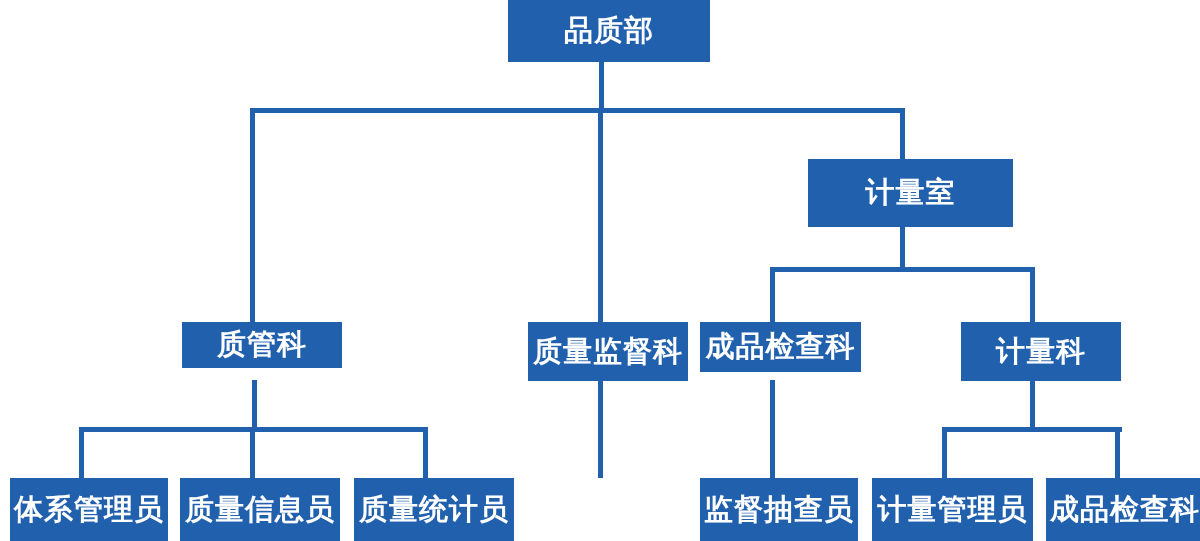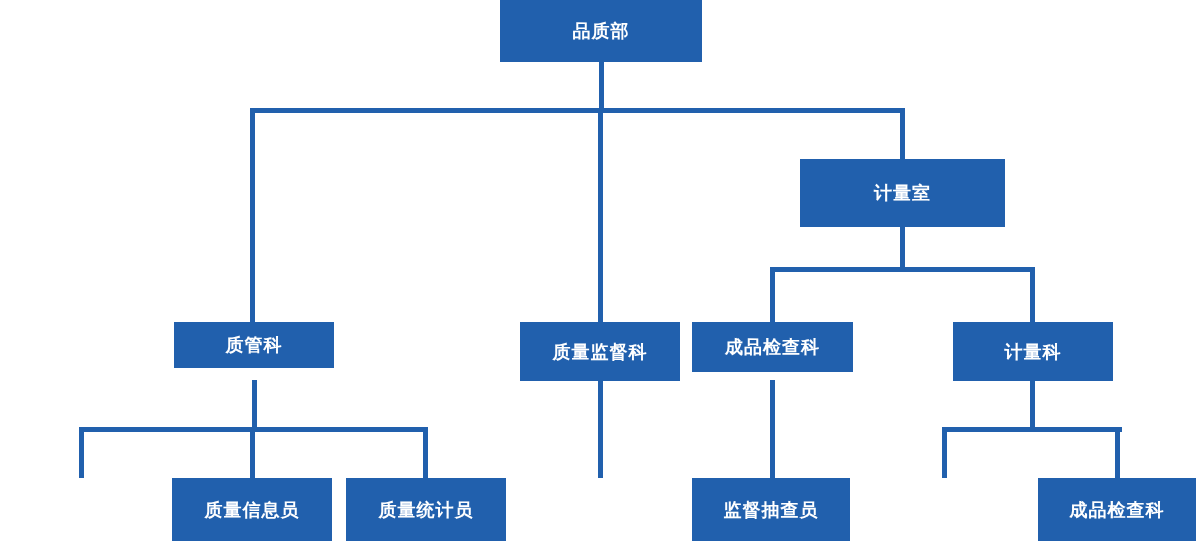--- a/index.html
+++ b/index.html
@@ -15,25 +15,26 @@
     background: #ffffff;
     overflow: hidden;
   }
   .node {
     position: absolute;
     background: #2160AD;
     color: #ffffff;
     display: flex;
     align-items: center;
     justify-content: center;
-    font-size: 18px;
+    font-size: 29px;
     font-weight: bold;
     letter-spacing: 1px;
     box-sizing: border-box;
     white-space: nowrap;
+    margin-left: 8px;
   }
   .line {
     position: absolute;
     background: #2160AD;
   }
 </style>
 </head>
 <body>
 
 <div class="chart-canvas">
@@ -61,18 +62,20 @@
 
   <div class="node" style="left:500px;top:0;width:202px;height:62px">品质部</div>
 
   <div class="node" style="left:800px;top:159px;width:205px;height:68px">计量室</div>
 
   <div class="node" style="left:174px;top:322px;width:160px;height:46px">质管科</div>
   <div class="node" style="left:520px;top:322px;width:160px;height:59px">质量监督科</div>
   <div class="node" style="left:692px;top:322px;width:161px;height:50px">成品检查科</div>
   <div class="node" style="left:953px;top:322px;width:160px;height:59px">计量科</div>
 
+  <div class="node" style="left:2px;top:478px;width:158px;height:63px">体系管理员</div>
   <div class="node" style="left:172px;top:478px;width:160px;height:63px">质量信息员</div>
   <div class="node" style="left:346px;top:478px;width:160px;height:63px">质量统计员</div>
   <div class="node" style="left:692px;top:478px;width:158px;height:63px">监督抽查员</div>
+  <div class="node" style="left:864px;top:478px;width:161px;height:63px">计量管理员</div>
   <div class="node" style="left:1038px;top:478px;width:158px;height:63px">成品检查科</div>
 
 </div>
 
 </body></html>

